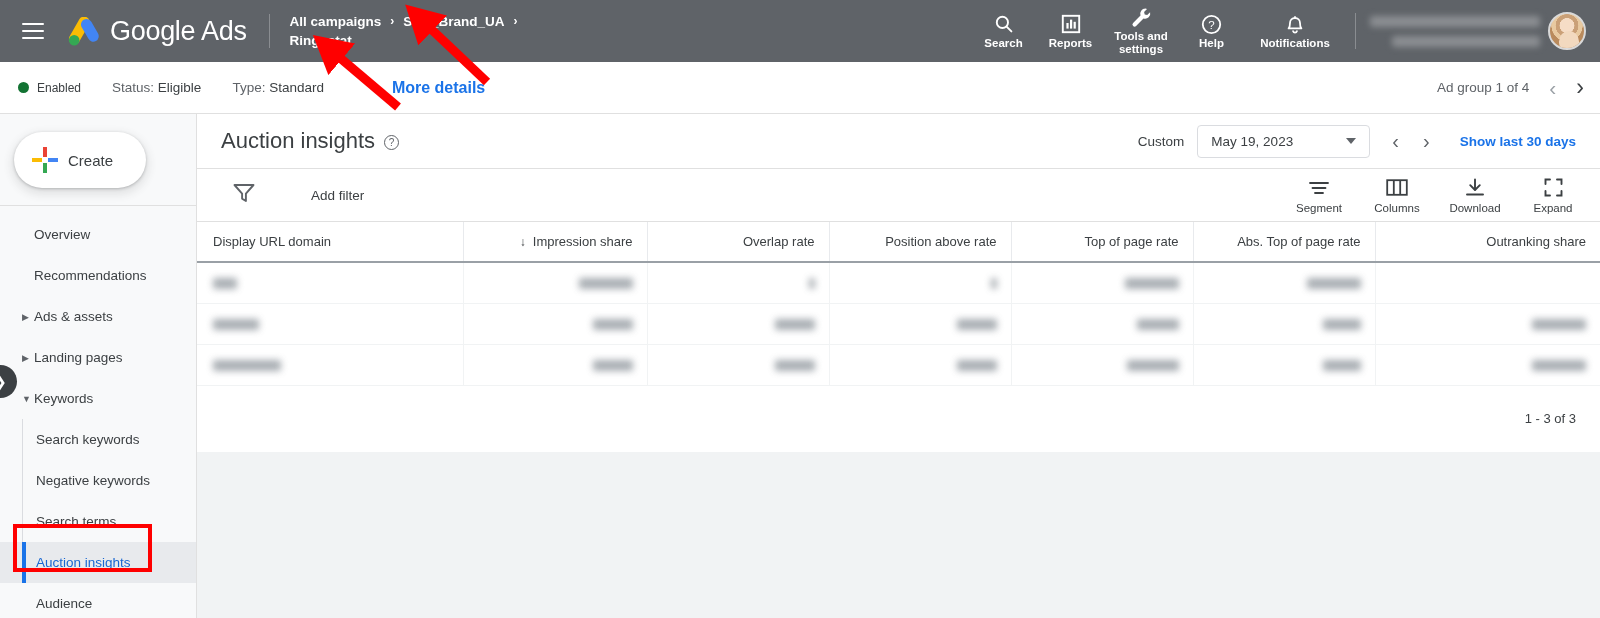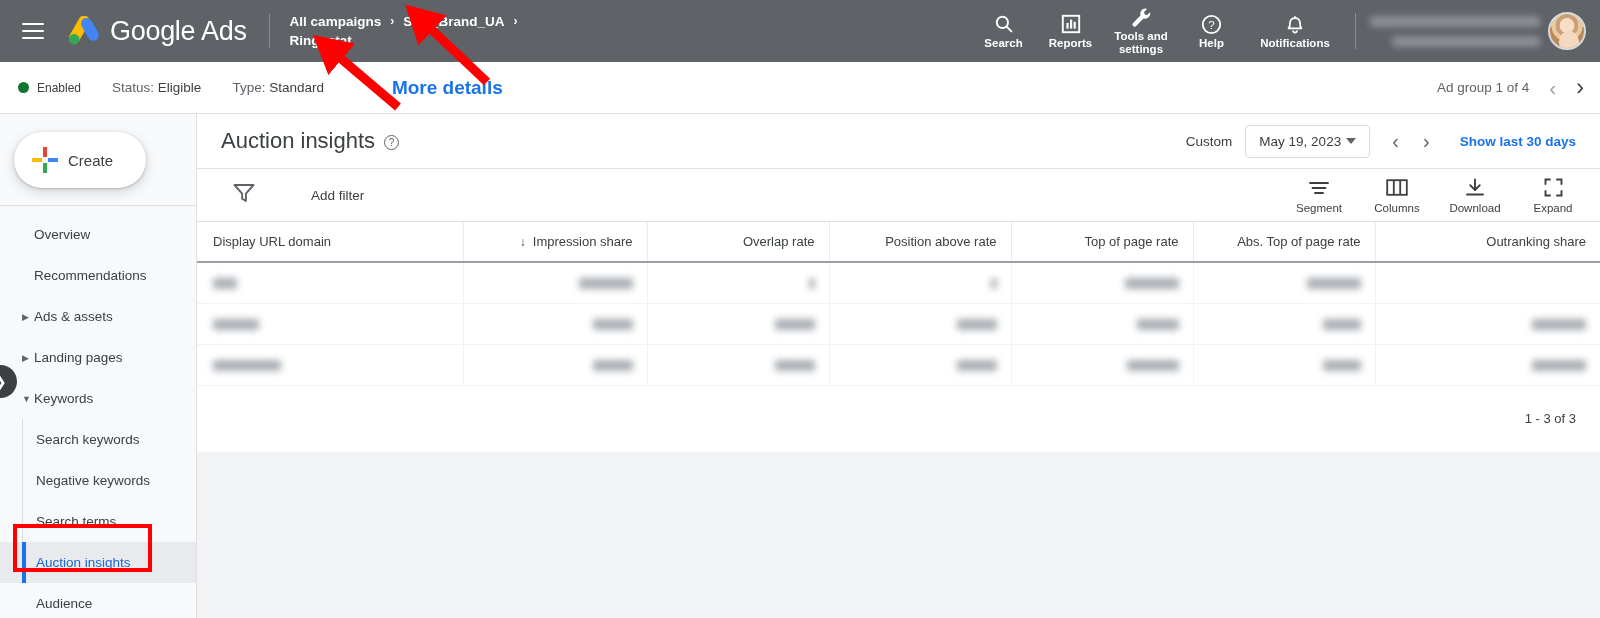--- a/index.html
+++ b/index.html
@@ -12,21 +12,21 @@
 
   
   .topbar {
     position: absolute; top: 0; left: 0; width: 1600px; height: 62px;
     background: #5f6368; display: flex; align-items: center;
   }
   .hamburger { width: 22px; height: 16px; margin-left: 22px; margin-right: 22px;
     display: flex; flex-direction: column; justify-content: space-between; cursor: pointer; }
   .hamburger span { display: block; height: 2px; background: #fff; border-radius: 1px; }
 
-  .logo-wrap { display: flex; align-items: flex-start; }
+  .logo-wrap { display: flex; align-items: flex-end; }
   .logo-mark { width: 34px; height: 30px; margin-right: 10px; }
   .logo-text { color: #fff; font-size: 27px; letter-spacing: -0.3px; font-weight: 400; }
 
   .topdiv { width: 1px; height: 34px; background: #8a8d91; margin: 0 20px 0 22px; }
 
   .crumbs { color: #fff; font-size: 13.5px; line-height: 19px; font-weight: 700; }
   .crumbline { display: flex; align-items: center; gap: 9px; }
   .chev { font-size: 12px; font-weight: 700; color: #fff; }
 
   .topright { position: absolute; right: 0; top: 0; height: 62px; display: flex; align-items: center; }
@@ -48,21 +48,21 @@
 
   
   .statusbar { position: absolute; top: 62px; left: 0; width: 1600px; height: 52px;
     background: #fff; border-bottom: 1px solid #e0e0e0; display: flex; align-items: center; }
   .dot { width: 11px; height: 11px; border-radius: 50%; background: #137333; margin-left: 18px; margin-right: 8px; }
   .st-en { font-size: 12px; color: #3c4043; }
   .st-item { font-size: 13.5px; color: #5f6368; margin-left: 31px; }
   .st-item b { color: #3c4043; font-weight: 400; }
   .moredet { display: flex; align-items: center; gap: 11px; margin-left: 46px; cursor: pointer; }
   .moredet .dn { color: #1a73e8; font-size: 13px; }
-  .moredet .lk { color: #1a73e8; font-size: 19px; font-weight: 700; }
+  .moredet .lk { color: #1a73e8; font-size: 16px; font-weight: 700; }
   .adgroup { position: absolute; right: 16px; display: flex; align-items: center; gap: 20px; }
   .adgroup .txt { font-size: 13.5px; color: #5f6368; }
   .nav-arrow { font-size: 21px; color: #9aa0a6; cursor: pointer; line-height: 1; }
   .nav-arrow.dark { color: #3c4043; font-size: 23px; }
 
   
   .sidebar { position: absolute; top: 114px; left: 0; width: 197px; height: 504px;
     background: #f8f9fa; border-right: 1px solid #e0e0e0; }
   .create-btn { margin: 18px 0 0 14px; width: 132px; height: 56px; border-radius: 30px;
     background: #fff; box-shadow: 0 1px 3px rgba(60,64,67,.3), 0 4px 8px 3px rgba(60,64,67,.11);
@@ -97,21 +97,21 @@
   .main { position: absolute; top: 114px; left: 197px; width: 1403px; height: 504px; background: #f1f3f4; }
   .card { position: absolute; top: 0; left: 0; width: 1403px; background: #fff; }
 
   .card-head { height: 55px; display: flex; align-items: center; border-bottom: 1px solid #e0e0e0; }
   .page-title { font-size: 22px; color: #3c4043; margin-left: 24px; font-weight: 400; }
   .help-circle { width: 15px; height: 15px; border: 1.4px solid #5f6368; border-radius: 50%;
     color: #5f6368; font-size: 10px; display: flex; align-items: center; justify-content: center;
     margin-left: 9px; margin-top: 3px; cursor: pointer; }
   .daterange { position: absolute; right: 24px; display: flex; align-items: center; }
   .dr-label { font-size: 13.5px; color: #3c4043; margin-right: 13px; }
-  .dr-box { border: 1px solid #dadce0; border-radius: 4px; height: 33px; width: 125px;
+  .dr-box { border: 1px solid #dadce0; border-radius: 4px; height: 33px; width: 173px;
     display: flex; align-items: center; justify-content: space-between; padding: 0 13px; cursor: pointer; }
   .dr-box .val { font-size: 13.5px; color: #3c4043; }
   .dr-box .tri { width: 0; height: 0; border-left: 5px solid transparent; border-right: 5px solid transparent;
     border-top: 6px solid #5f6368; }
   .dr-prev, .dr-next { font-size: 20px; color: #5f6368; cursor: pointer; line-height: 1; }
   .dr-link { font-size: 13.5px; color: #1a73e8; font-weight: 700; cursor: pointer; }
 
   .toolbar2 { height: 53px; display: flex; align-items: center; border-bottom: 1px solid #e0e0e0; position: relative; }
   .filter-ico { margin-left: 36px; cursor: pointer; }
   .addfilter { font-size: 13.5px; color: #3c4043; margin-left: 56px; cursor: pointer; }

